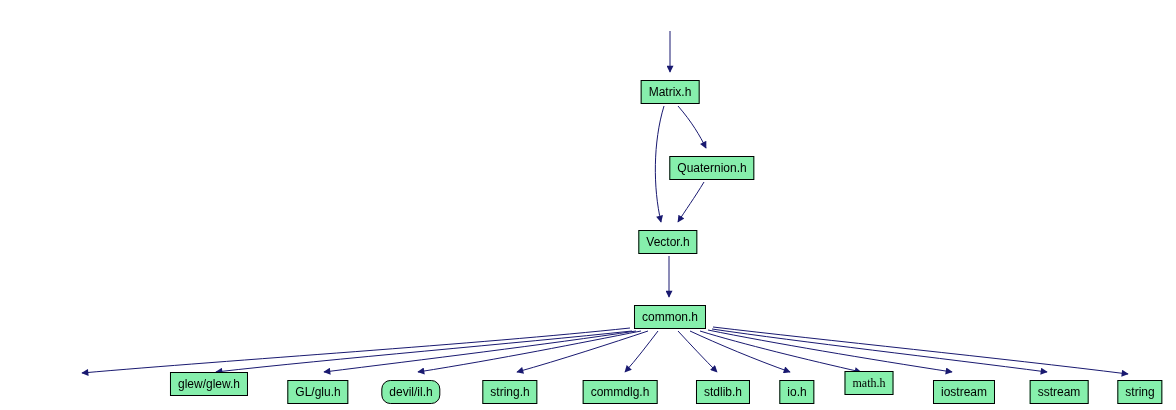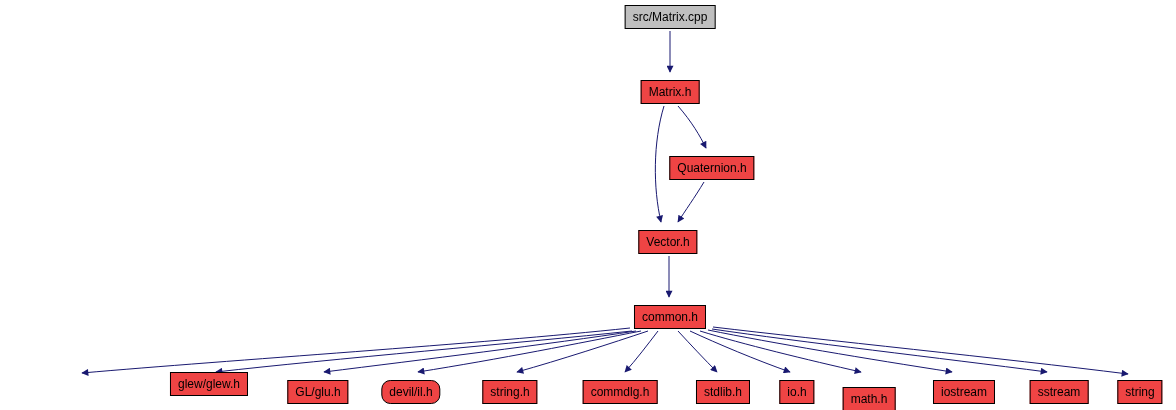--- a/index.html
+++ b/index.html
@@ -12,21 +12,21 @@
     overflow:hidden;
   }
   #edges{
     position:absolute;
     left:0;top:0;
     width:1176px;height:410px;
   }
   .node{
     position:absolute;
     transform:translateX(-50%);
-    background:#ef4444;
+    background:#86efac;
     border:1px solid #000000;
     font-size:12px;
     line-height:16px;
     color:#000000;
     padding:3px 7px;
     white-space:nowrap;
     text-align:center;
     box-sizing:border-box;
   }
   .node.root{
@@ -58,21 +58,20 @@
       <path d="M658,331 C648,344 636,360 625,372" marker-end="url(#arrow)"></path>
       <path d="M678,331 C690,344 705,360 717,372" marker-end="url(#arrow)"></path>
       <path d="M690,331 C718,344 756,360 790,372" marker-end="url(#arrow)"></path>
       <path d="M700,331 C742,344 808,360 861,372" marker-end="url(#arrow)"></path>
       <path d="M708,330 C772,343 868,359 952,372" marker-end="url(#arrow)"></path>
       <path d="M712,329 C800,342 940,358 1047,372" marker-end="url(#arrow)"></path>
       <path d="M713,327 C822,340 1000,358 1128,374" marker-end="url(#arrow)"></path>
     </g>
   </svg>
 
-  <div class="node root" style="left:670px; top:5px;">src/Matrix.cpp</div>
 
   <div class="node" style="left:670px; top:80px;">Matrix.h</div>
 
   <div class="node" style="left:712px; top:156px;">Quaternion.h</div>
 
   <div class="node" style="left:668px; top:230px;">Vector.h</div>
 
   <div class="node" style="left:670px; top:305px;">common.h</div>
 
 
@@ -83,21 +82,21 @@
   <div class="node" style="left:411px; top:380px;border-radius:9px;">devil/il.h</div>
 
   <div class="node" style="left:510px; top:380px;">string.h</div>
 
   <div class="node" style="left:620px; top:380px;">commdlg.h</div>
 
   <div class="node" style="left:723px; top:380px;">stdlib.h</div>
 
   <div class="node" style="left:797px; top:380px;">io.h</div>
 
-  <div class="node" style="left:869px; top:387px;">math.h</div>
+  <div class="node" style="left:869px; top:371px;font-family:Liberation Serif, serif;">math.h</div>
 
   <div class="node" style="left:964px; top:380px;">iostream</div>
 
   <div class="node" style="left:1059px; top:380px;">sstream</div>
 
   <div class="node" style="left:1140px; top:380px;">string</div>
 
 </div>
 
 </body></html>

